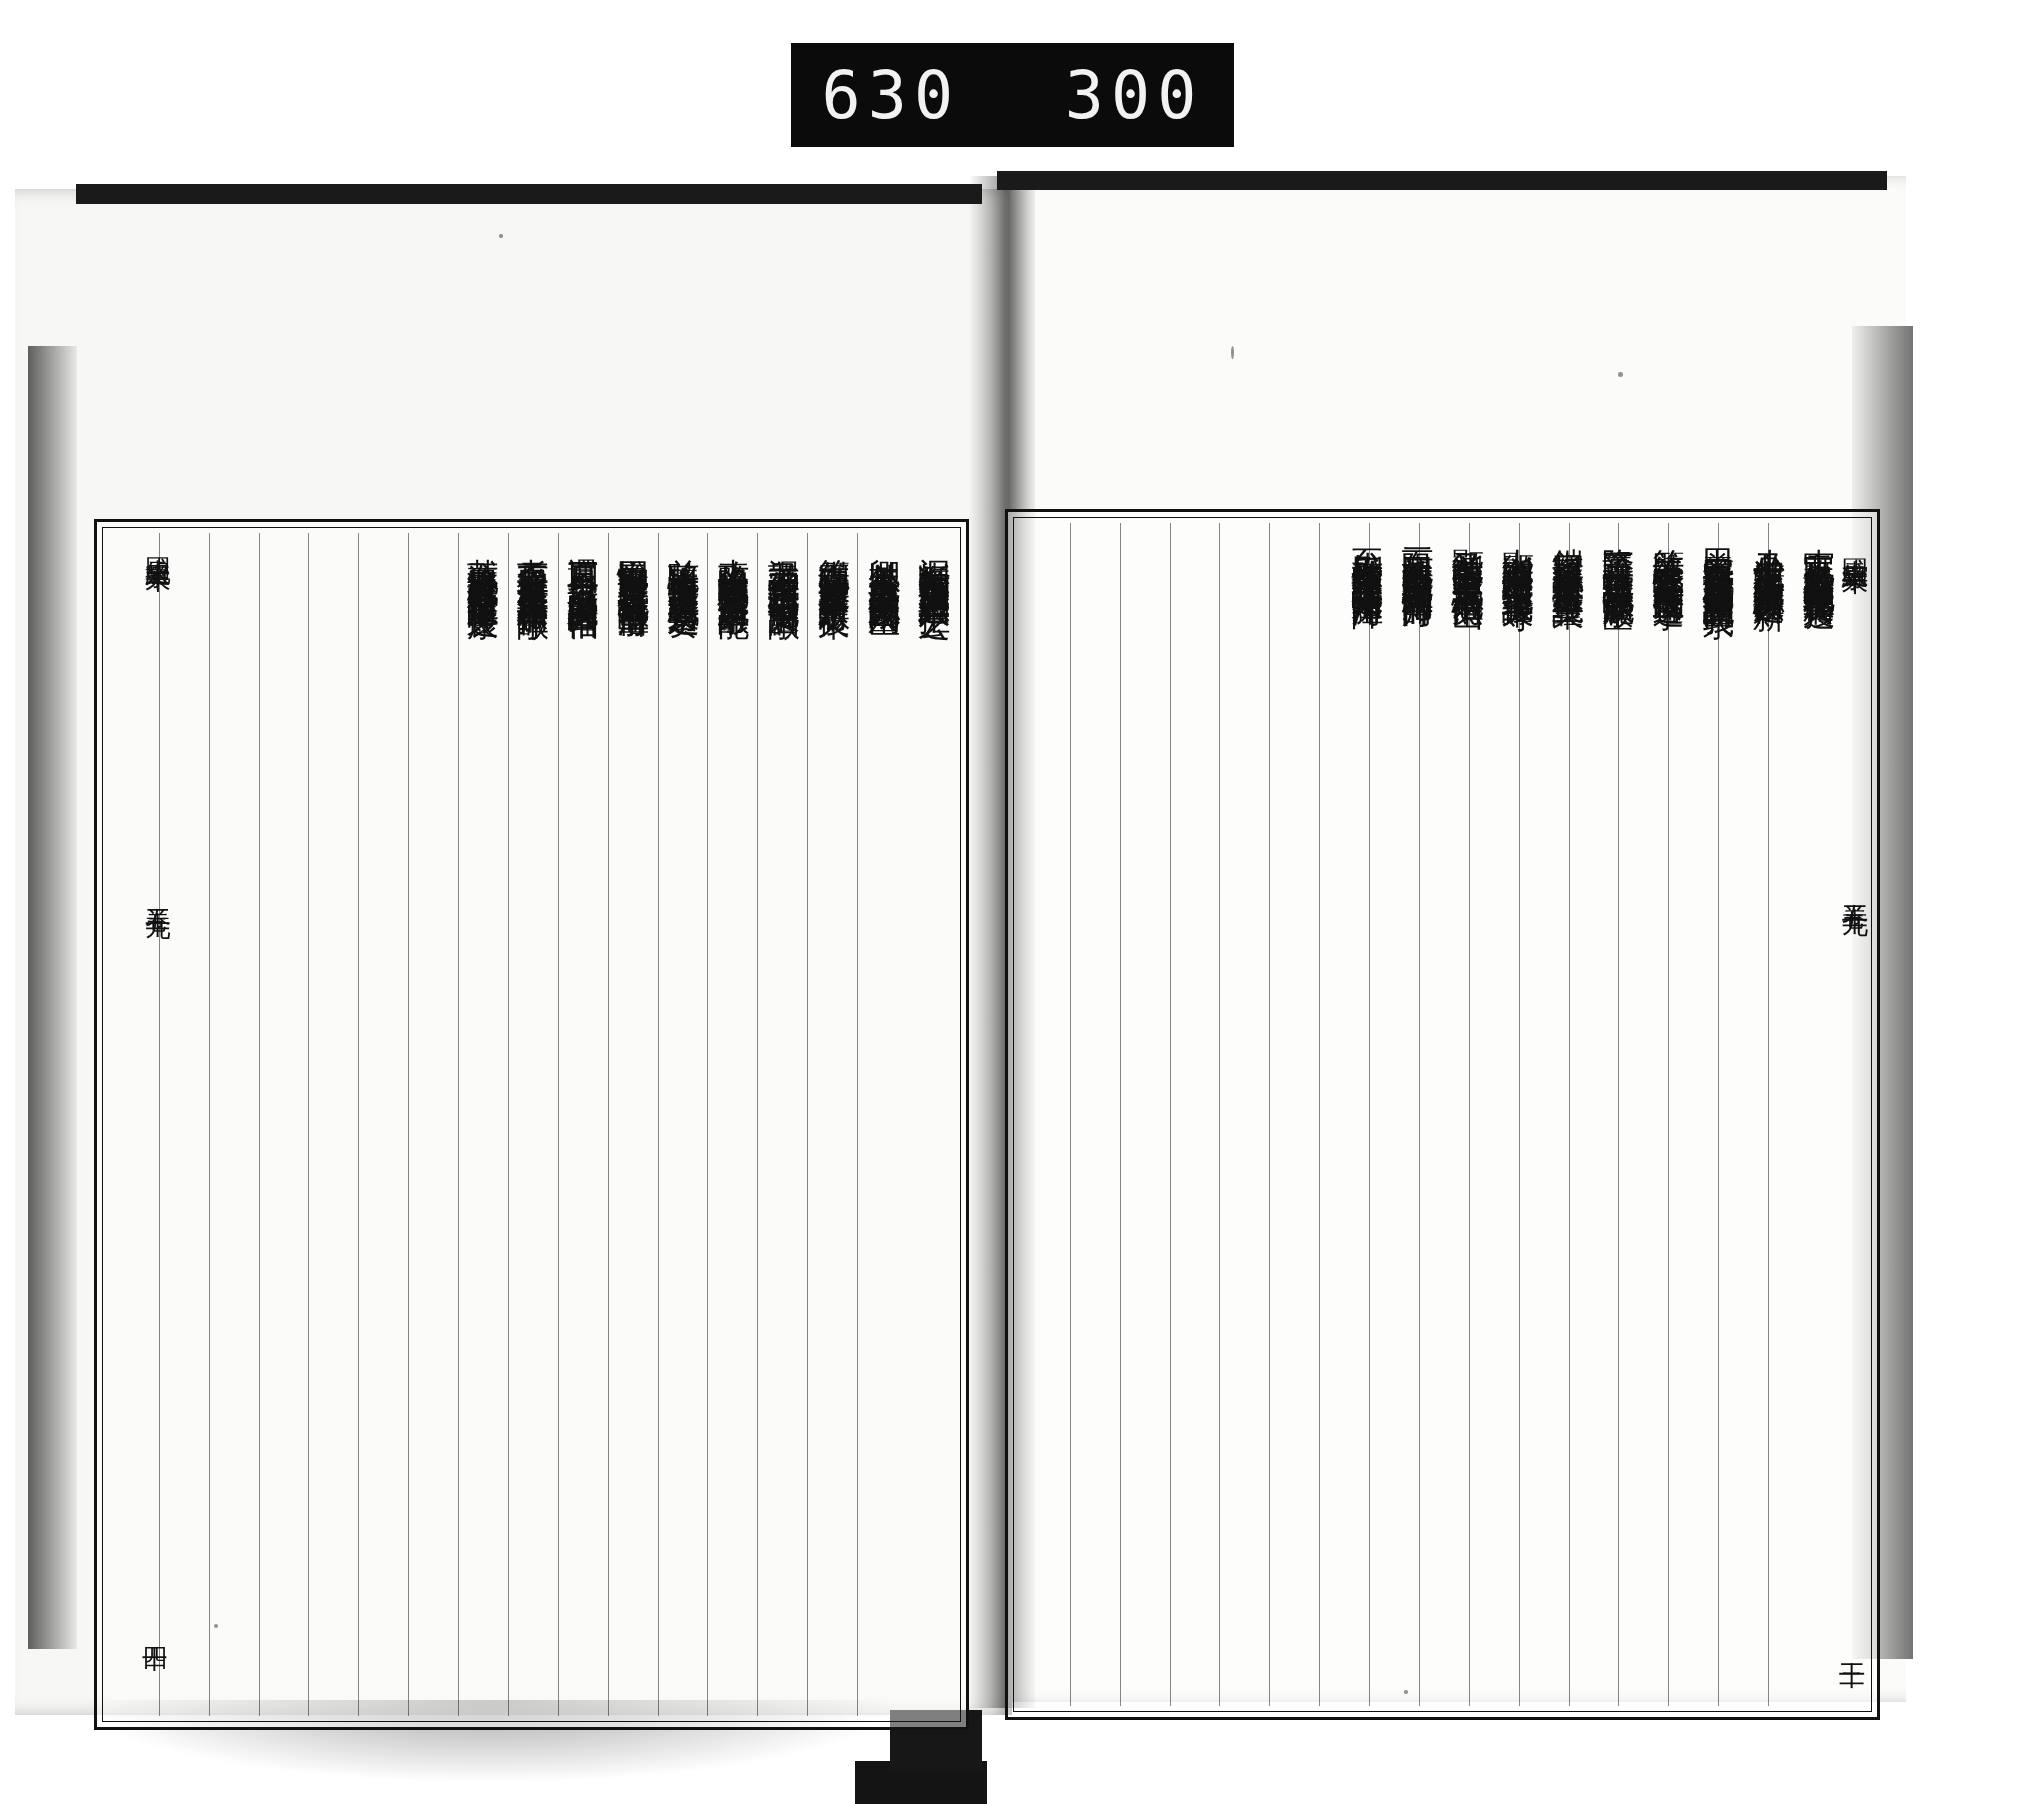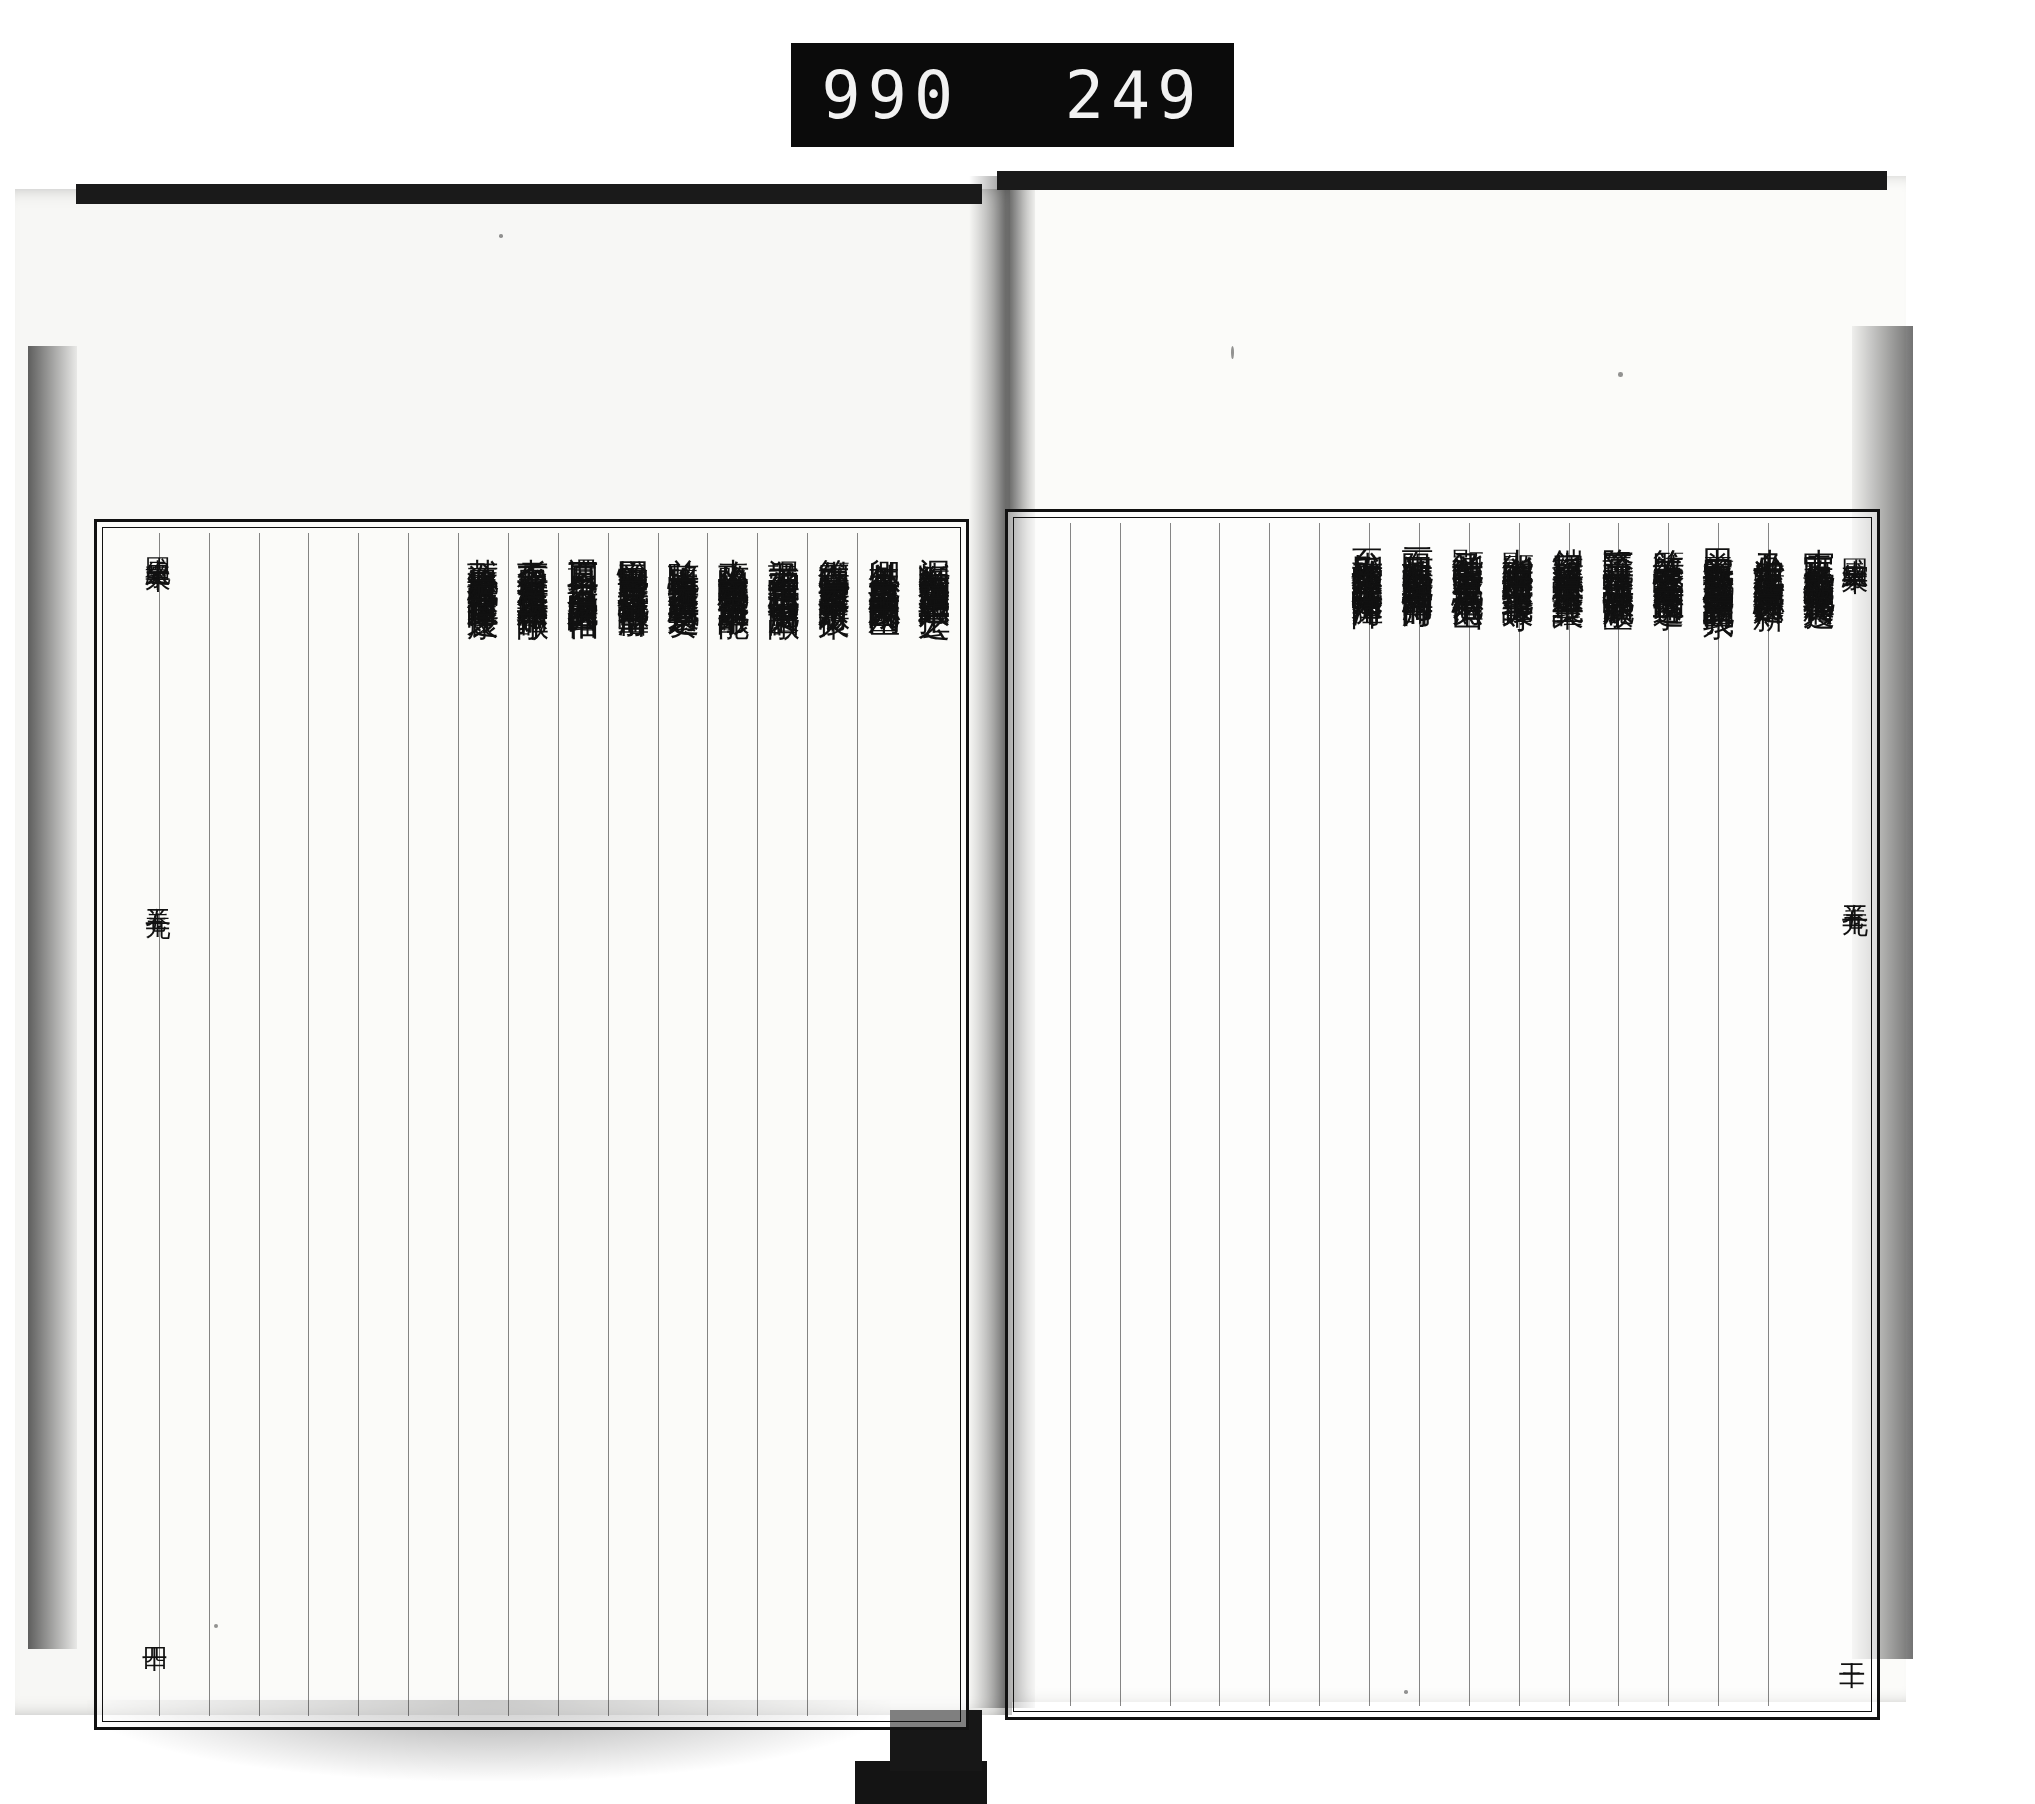--- a/index.html
+++ b/index.html
@@ -233,22 +233,22 @@
     position: absolute;
     background: #2a2a2a;
     border-radius: 50%;
     opacity: .5;
   }
 </style>
 </head>
 <body>
 
 <div id="film-counter">
-  <span class="digits">990</span>
-  <span class="digits">249</span>
+  <span class="digits">630</span>
+  <span class="digits">300</span>
 </div>
 
 <div id="scan">
 
   <div class="paper-left"></div>
   <div class="paper-right"></div>
   <div class="gutter-shadow"></div>
   <div class="edge-dark-left"></div>
   <div class="edge-dark-right"></div>
   <div class="top-bar-left"></div>

